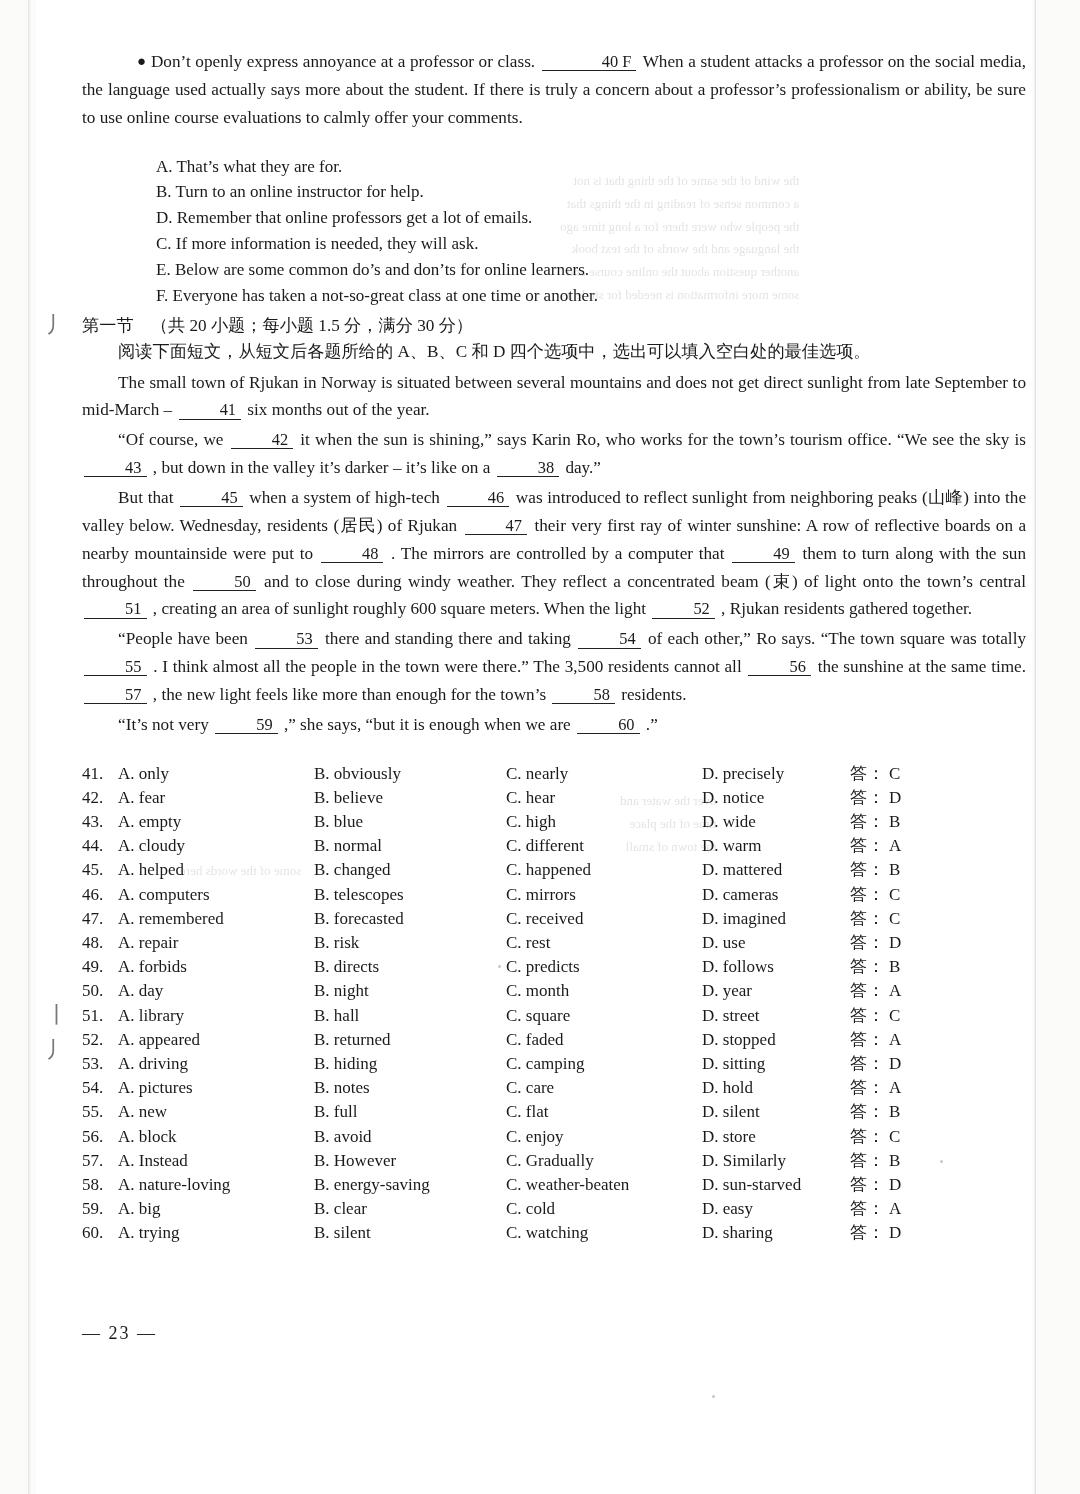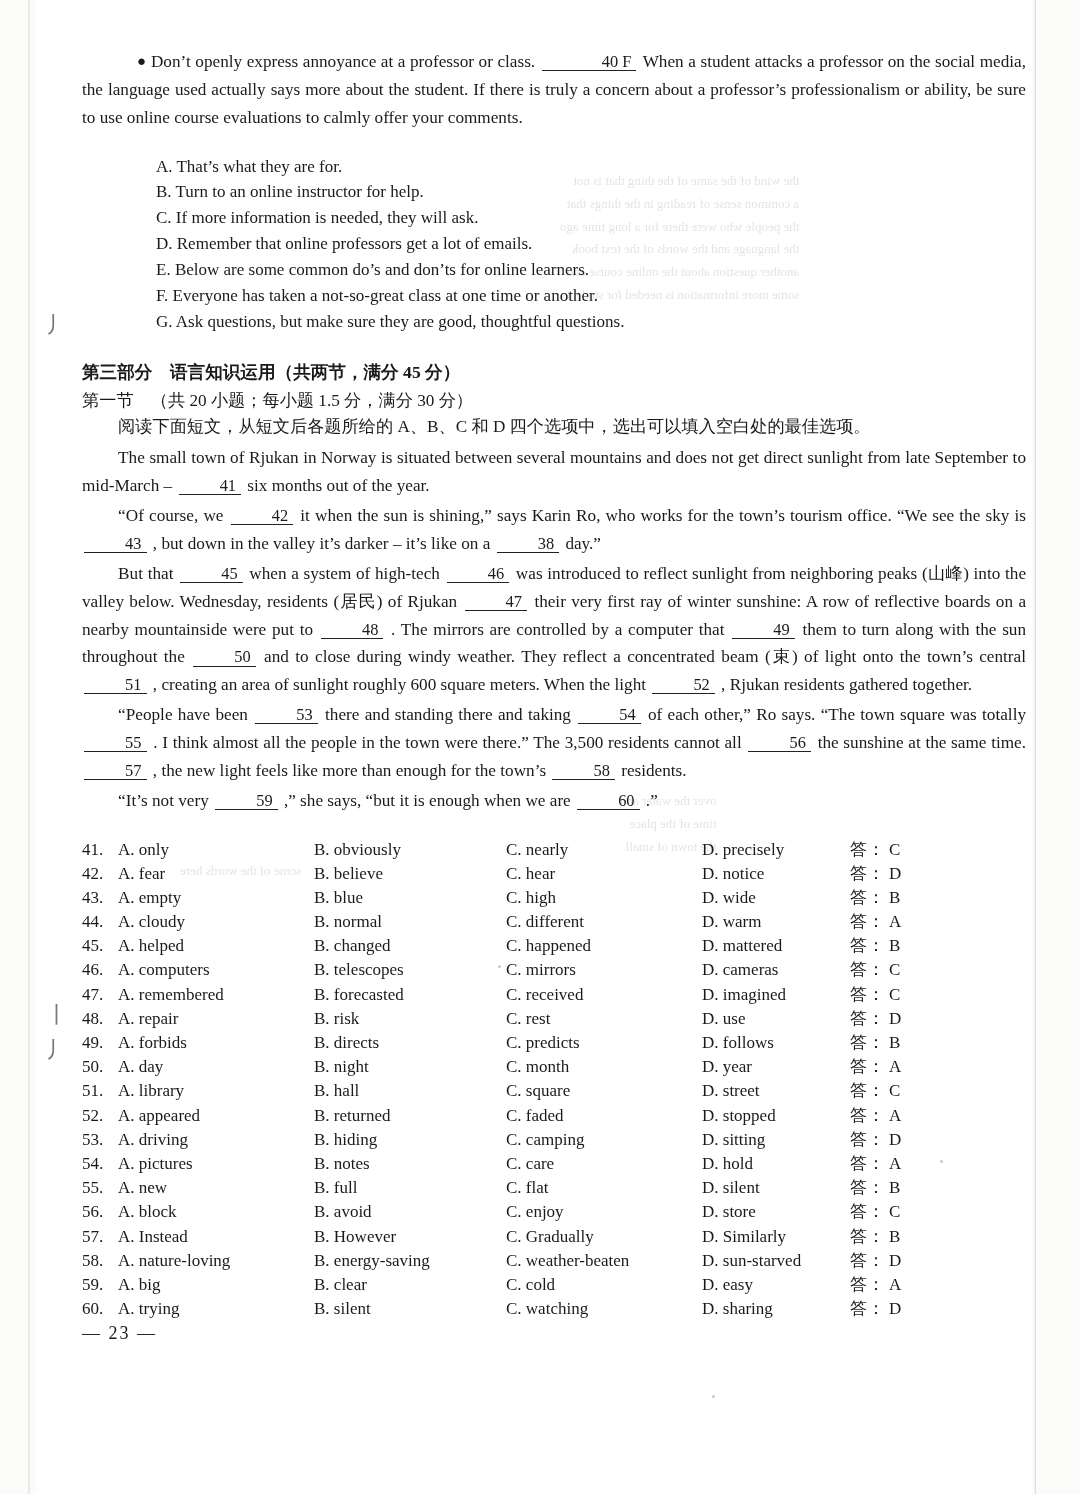--- a/index.html
+++ b/index.html
@@ -200,28 +200,26 @@
     <p class="bullet-para">
       <span class="dot">●</span>
       <span>Don’t openly express annoyance at a professor or class.</span>
       <span class="blankfill">40 F</span>
       <span>When a student attacks a professor on the social media, the language used actually says more about the student. If there is truly a concern about a professor’s professionalism or ability, be sure to use online course evaluations to calmly offer your comments.</span>
     </p>
 
     <ul class="options-list">
       <li>A. That’s what they are for.</li>
       <li>B. Turn to an online instructor for help.</li>
+      <li>D. Remember that online professors get a lot of emails.</li>
       <li>C. If more information is needed, they will ask.</li>
-      <li>D. Remember that online professors get a lot of emails.</li>
       <li>E. Below are some common do’s and don’ts for online learners.</li>
       <li>F. Everyone has taken a not-so-great class at one time or another.</li>
-      <li>G. Ask questions, but make sure they are good, thoughtful questions.</li>
     </ul>
 
-    <div class="section-head">第三部分　语言知识运用（共两节，满分 45 分）</div>
     <div class="subsection-head">第一节　（共 20 小题；每小题 1.5 分，满分 30 分）</div>
     <div class="directions">阅读下面短文，从短文后各题所给的 A、B、C 和 D 四个选项中，选出可以填入空白处的最佳选项。</div>
 
     <div class="passage">
 
       <p class="para indent">
         <span>The small town of Rjukan in Norway is situated between several mountains and does not get direct sunlight from late September to mid-March –</span>
         <span class="blankfill">41</span>
         <span>six months out of the year.</span>
       </p>

